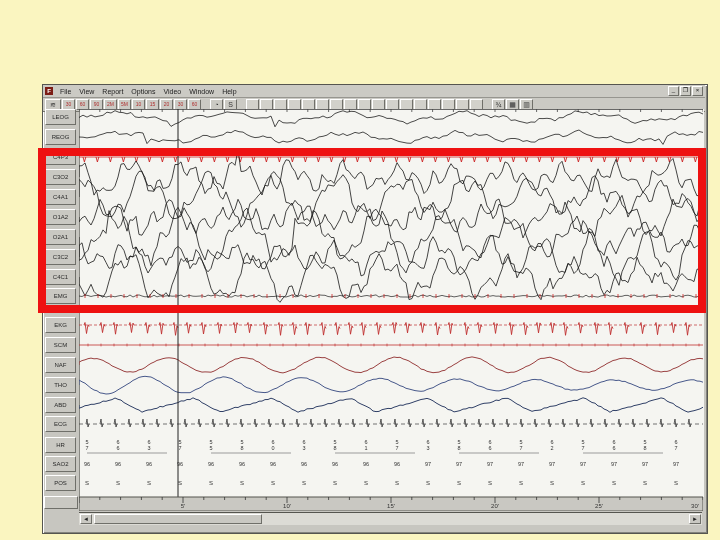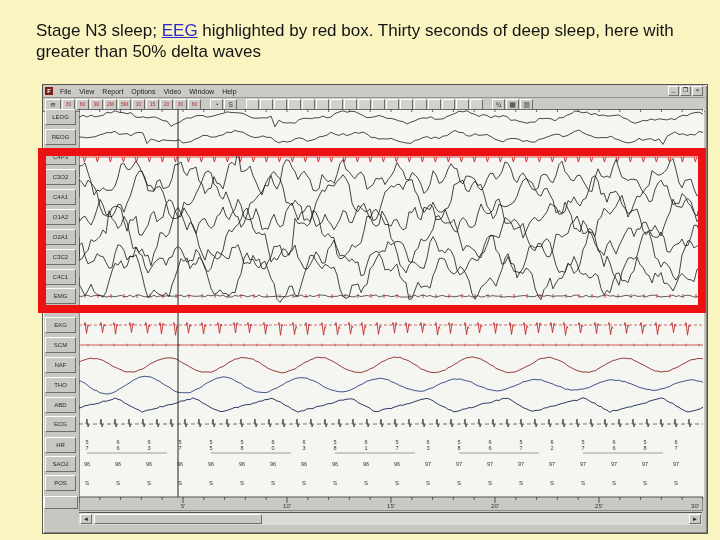--- a/index.html
+++ b/index.html
@@ -78,21 +78,20 @@
   #redbox{
     position:absolute;left:38px;top:148px;width:652px;height:149px;
     border:8px solid #ee1111;pointer-events:none;
   }
 </style>
 </head>
 <body>
 
 <div id="stage" style="background: rgb(250, 245, 192);">
 
-  <div id="caption"><span>Stage N3 sleep; </span><a style="color: rgb(42, 42, 204);">EEG</a><span> highlighted by red box. Thirty seconds of deep sleep, here with greater than 50% delta waves</span></div>
 
   <div id="appwin"></div>
 
   <div id="menubar">
     <span class="appicon">F</span>
     <span class="menu-items" style="display:flex;">
         <span class="menu-item">File</span>
         <span class="menu-item">View</span>
         <span class="menu-item">Report</span>
         <span class="menu-item">Options</span>

